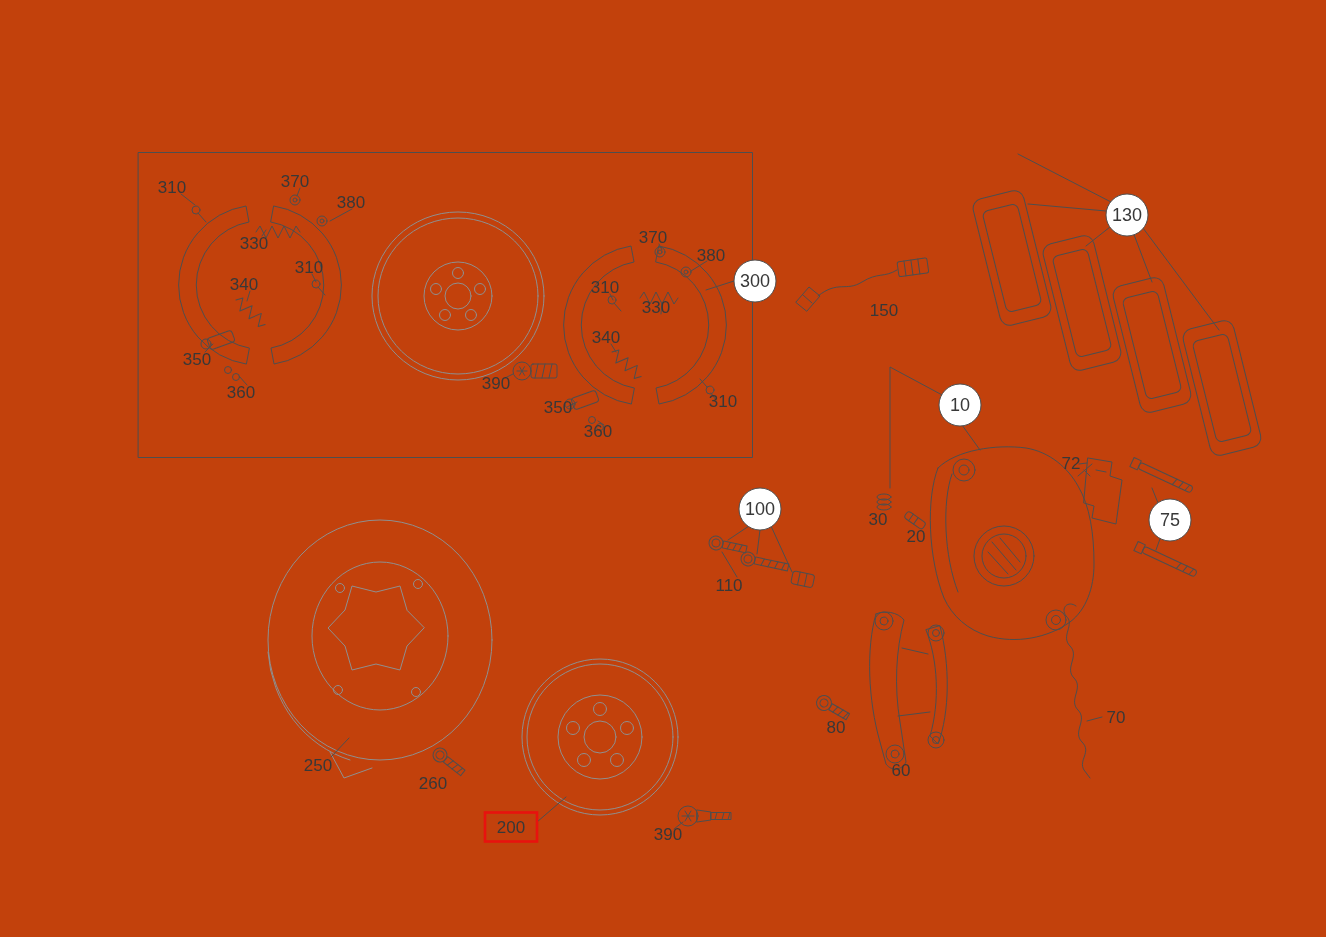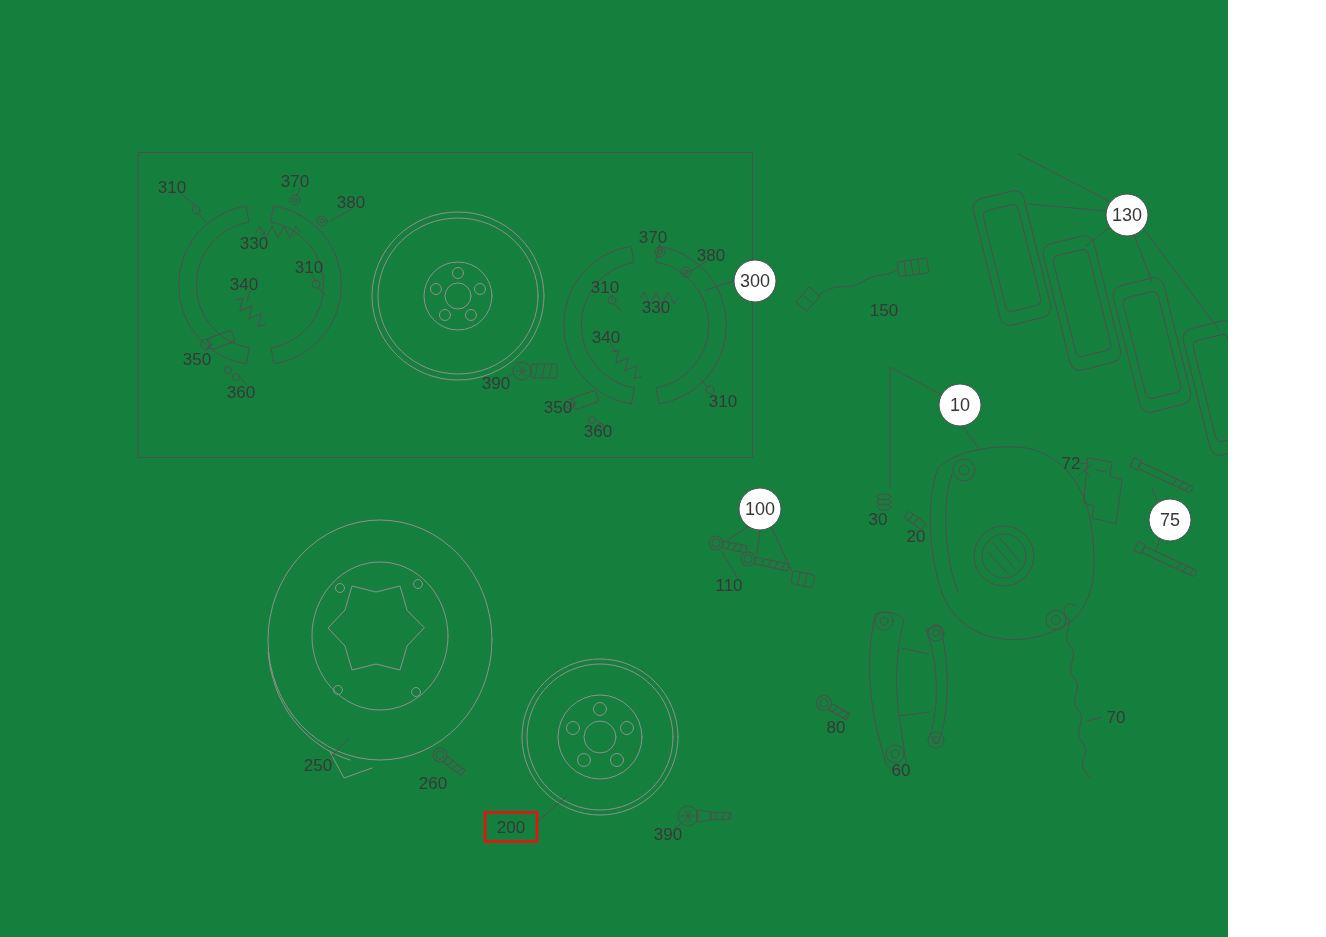--- a/index.html
+++ b/index.html
@@ -1,16 +1,16 @@
 <!DOCTYPE html>
 <html><head>
 <meta charset="utf-8">
 <style>
   html,body{margin:0;padding:0;background:#ffffff;}
-  .stage{position:relative;width:1228px;height:937px;background:#15803d;overflow:hidden;}
+  .stage{position:relative;width:1326px;height:937px;background:#c2410c;overflow:hidden;}
   svg{display:block;}
   .ln{stroke:#4e4e4e;fill:none;stroke-width:1;stroke-linecap:round;stroke-linejoin:round;}
   .lt{stroke:#8f8f8f;fill:none;stroke-width:1;stroke-linecap:round;stroke-linejoin:round;}
   .lbl{font:17px "Liberation Sans", sans-serif;fill:#383838;}
   .big{font-size:18px;}
 </style>
 </head>
 <body>
 
 <div class="stage">

